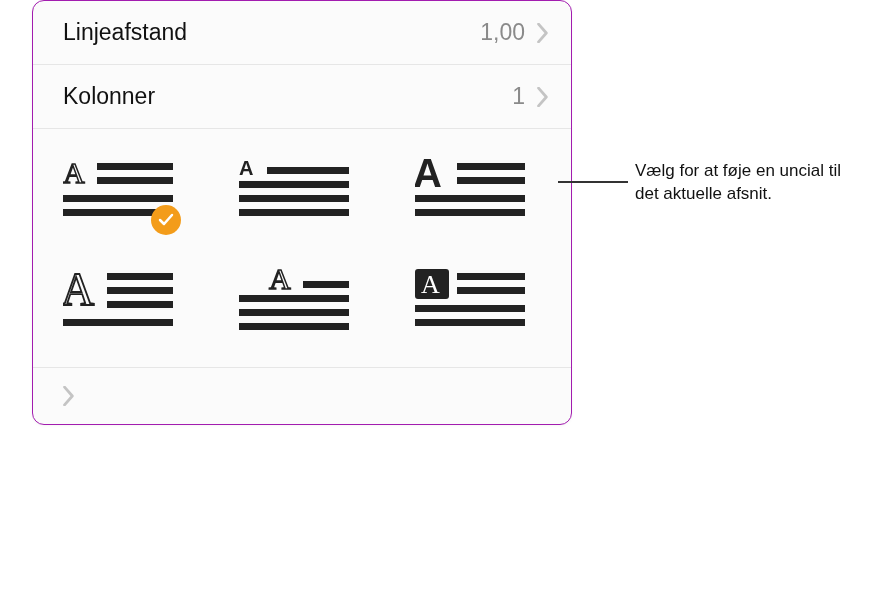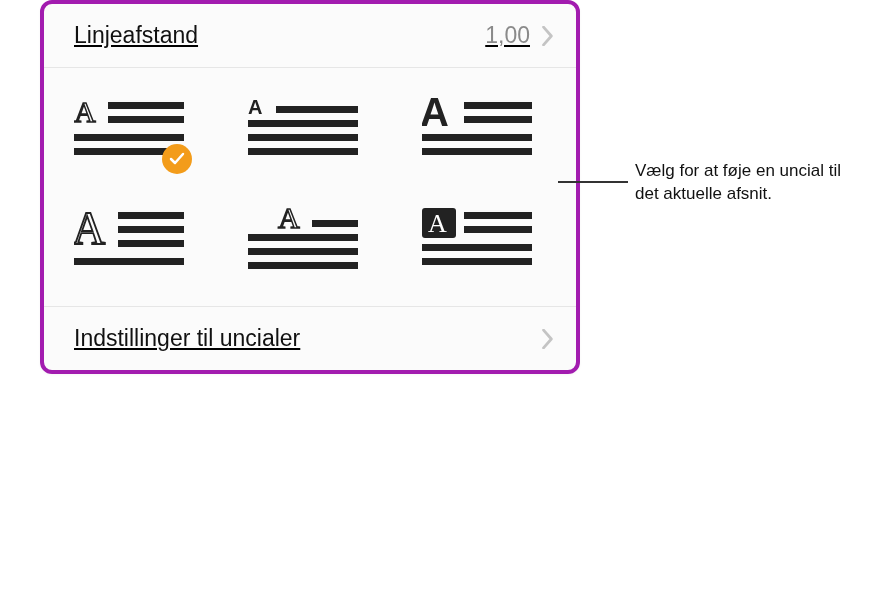--- a/index.html
+++ b/index.html
@@ -9,29 +9,28 @@
     }
     body {
       font-family: -apple-system, BlinkMacSystemFont, "Segoe UI", Helvetica, Arial, sans-serif;
       background: #ffffff;
       width: 870px;
       height: 606px;
       position: relative;
     }
     .panel {
       position: absolute;
-      left: 40px;
+      left: 32px;
       top: 0;
       width: 540px;
       background: #fbfbfb;
-      border: 4px solid #a21caf;
+      border: 1px solid #a21caf;
       border-radius: 12px;
       overflow: hidden;
       box-shadow: 0 1px 3px rgba(0,0,0,0.04);
-      text-decoration: underline;
     }
     .row {
       display: flex;
       align-items: center;
       justify-content: space-between;
       padding: 18px 22px 18px 30px;
       border-bottom: 1px solid #e6e6e6;
     }
     .row.no-border {
       border-bottom: none;
@@ -131,20 +130,29 @@
   <div class="row">
     <span class="row-label">Linjeafstand</span>
     <div class="row-right">
       <span class="row-value">1,00</span>
       <svg class="chevron" viewBox="0 0 10 18">
           <path d="M1 1 L8 9 L1 17" stroke="#c4c4c4" stroke-width="2.5" fill="none" stroke-linecap="round" stroke-linejoin="round"></path>
         </svg>
     </div>
   </div>
 
+  <div class="row">
+    <span class="row-label">Kolonner</span>
+    <div class="row-right">
+      <span class="row-value">1</span>
+      <svg class="chevron" viewBox="0 0 10 18">
+          <path d="M1 1 L8 9 L1 17" stroke="#c4c4c4" stroke-width="2.5" fill="none" stroke-linecap="round" stroke-linejoin="round"></path>
+        </svg>
+    </div>
+  </div>
 
 
   <div class="grid-section">
     <div class="style-grid">
 
       <div class="style-option">
         <svg viewBox="0 0 110 70">
           <text x="0" y="26" font-family="Georgia,serif" font-size="30" fill="none" stroke="#222" stroke-width="1.5">A</text>
           <rect x="34" y="6" width="76" height="7" fill="#222"></rect>
           <rect x="34" y="20" width="76" height="7" fill="#222"></rect>
@@ -207,21 +215,20 @@
           <rect x="42" y="20" width="68" height="7" fill="#222"></rect>
           <rect x="0" y="38" width="110" height="7" fill="#222"></rect>
           <rect x="0" y="52" width="110" height="7" fill="#222"></rect>
         </svg>
       </div>
 
     </div>
   </div>
 
   <div class="row no-border">
-    <span class="row-label">Indstillinger til uncialer</span>
     <div class="row-right">
       <svg class="chevron" viewBox="0 0 10 18">
           <path d="M1 1 L8 9 L1 17" stroke="#c4c4c4" stroke-width="2.5" fill="none" stroke-linecap="round" stroke-linejoin="round"></path>
         </svg>
     </div>
   </div>
 
 </div>
 
 <div class="callout-line"></div>

